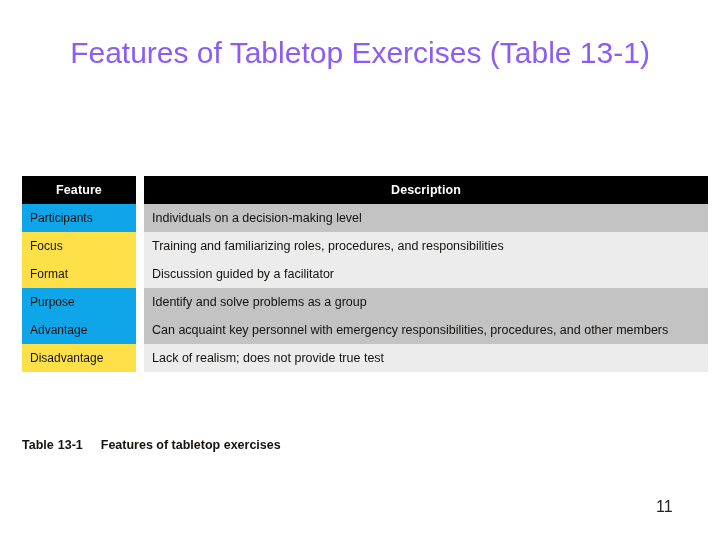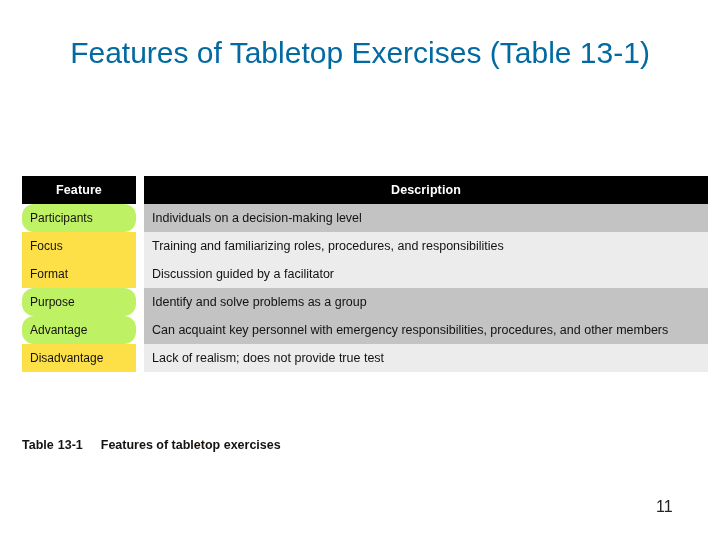--- a/index.html
+++ b/index.html
@@ -26,21 +26,21 @@
   
   .slide-title {
     position: absolute;
     top: 32px;
     left: 36px;
     width: 648px;
     text-align: center;
     font-family: "Liberation Sans", sans-serif;
     font-size: 30px;
     line-height: 42px;
-    color: #0369a1;
+    color: #8b5cf6;
     letter-spacing: 0px;
     font-weight: 400;
   }
 
   
   .table-figure {
     position: absolute;
     left: 22px;
     top: 176px;
     width: 664px;
@@ -80,21 +80,21 @@
   .feat-table thead th.gapcell {
     background: #ffffff;
   }
 
   .feat-table td.gapcell {
     background: #ffffff;
     padding: 0;
   }
 
   
-  tr.band-dark td.cell-feature { background: #bef264; border-radius: 12px; }
+  tr.band-dark td.cell-feature { background: #0ea5e9; }
   tr.band-dark td.cell-desc    { background: #c3c3c3; }
   tr.band-light td.cell-feature { background: #fde047; }
   tr.band-light td.cell-desc    { background: #ececec; }
 
   td.cell-feature { font-size: 12px; }
   td.cell-desc    { font-size: 12.5px; }
 
   
   .table-caption {
     position: absolute;

